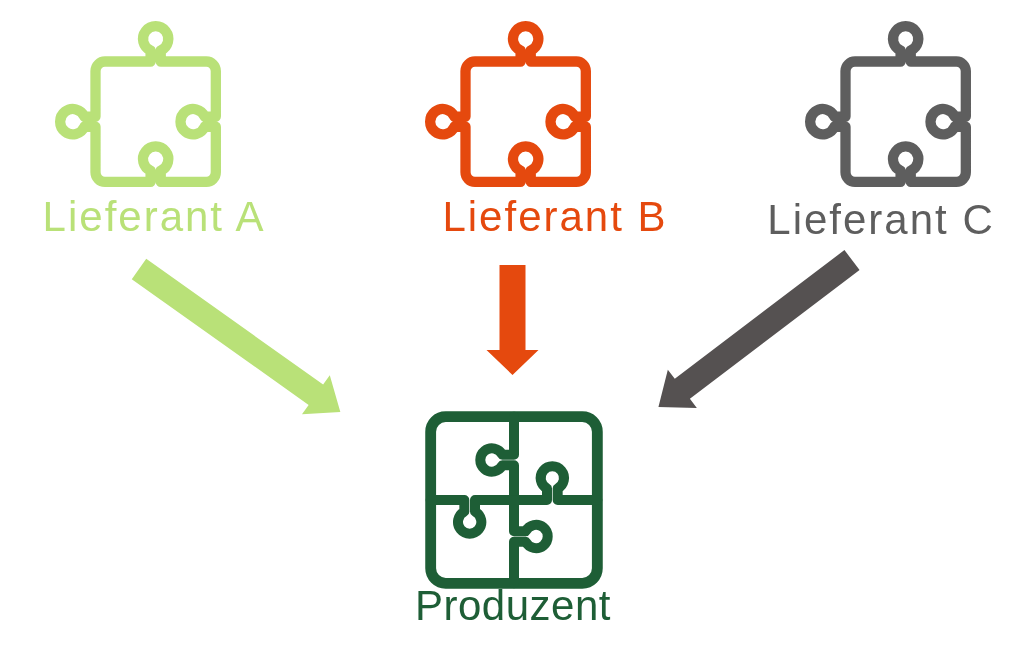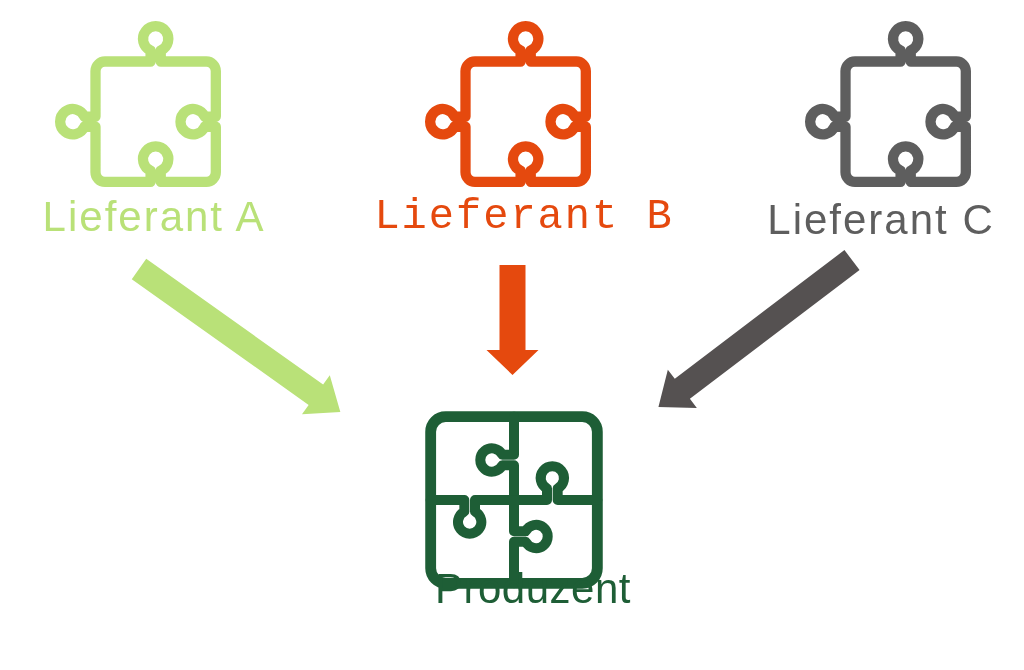--- a/index.html
+++ b/index.html
@@ -24,23 +24,23 @@
   .icon-p { left: 414px; top: 400px; width: 200px; height: 200px; }
   .node-label {
     position: absolute;
     transform: translateX(-50%);
     font-size: 42px;
     line-height: 1;
     letter-spacing: 2px;
     white-space: nowrap;
   }
   .label-a { left: 154px; top: 196px; }
-  .label-b { left: 524px; top: 196px; font-family: Liberation Mono, monospace; }
+  .label-b { left: 555px; top: 196px; }
   .label-c { left: 881px; top: 199px; }
-  .label-p { left: 513px; top: 568px; letter-spacing: 0.5px; margin-left: 20px; }
+  .label-p { left: 513px; top: 585px; letter-spacing: 0.5px; }
 </style>
 </head>
 <body>
 
 <div class="canvas">
 
   <svg class="arrows-layer" viewBox="0 0 1024 670" aria-hidden="true">
     <g transform="translate(139,269) rotate(35.4)" fill="#b9e178">
       <polygon points="0,-12.5 217,-12.5 217,-24 247,0 217,24 217,12.5 0,12.5"></polygon>
     </g>

